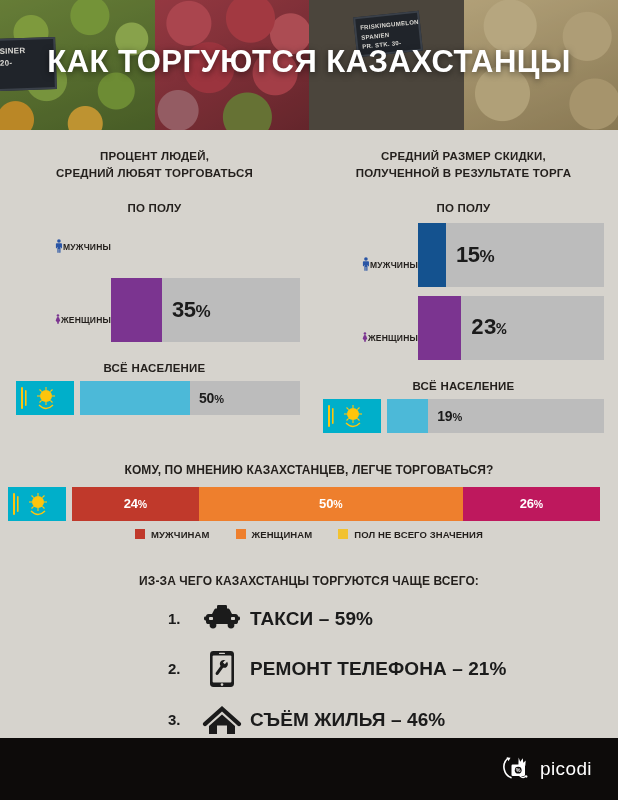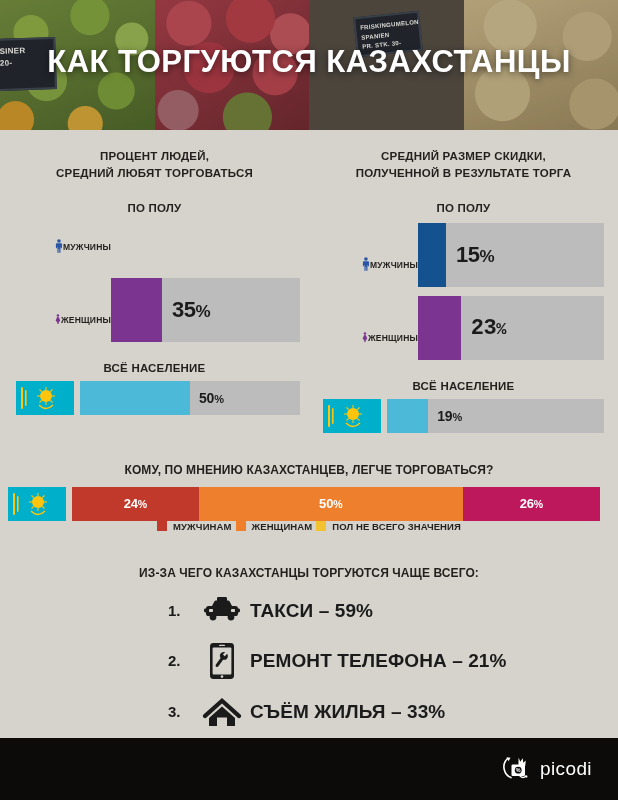--- a/index.html
+++ b/index.html
@@ -136,21 +136,21 @@
   
   .stack-title {
     text-align: center; font-size: 12px; font-weight: 700;
     color: #231f1c; margin-top: 30px; letter-spacing: .1px;
   }
   .stack-row { display: flex; margin-top: 10px; padding: 0 18px 0 8px; }
   .stack-track { position: relative; display: flex; flex: 1 1 auto; height: 34px; margin-left: 6px; }
   .seg { position: relative; height: 100%; display: flex; align-items: center; justify-content: center; }
   .seg span { color: #fff; font-size: 13px; font-weight: 700; letter-spacing: -.2px; }
   .seg span .pc { font-size: 10.5px; }
-  .legend { display: flex; justify-content: center; gap: 4px; }
+  .legend { display: flex; justify-content: center; gap: 26px; margin-top: 8px; }
   .lg-item { display: flex; align-items: center; gap: 6px; }
   .sw { width: 10px; height: 10px; }
   .lg-item span { font-size: 9.5px; font-weight: 700; color: #231f1c; letter-spacing: .1px; }
 
   
   .reasons-title {
     text-align: center; font-size: 12px; font-weight: 700;
     color: #231f1c; margin-top: 34px; letter-spacing: .1px;
   }
   .r-row { display: flex; align-items: center; margin-top: 17px; padding-left: 168px; }
@@ -396,21 +396,21 @@
   </div>
 
   <div class="r-row">
     <div class="r-num">3.</div>
     <div class="r-icon">
       <svg width="40" height="30" viewBox="0 0 40 30">
         <path d="M20 1L1.5 17.5c-.9.8-.9 2.2 0 3 .8.9 2.2.9 3 0L20 6.6l15.5 13.9c.8.9 2.2.9 3 0 .9-.8.9-2.2 0-3z" fill="#1b1b1b"></path>
         <path d="M20 9.5L7 21v8h8v-8.5h10V29h8v-8z" fill="#1b1b1b"></path>
       </svg>
     </div>
-    <div class="r-label">СЪЁМ ЖИЛЬЯ  – 33%</div>
+    <div class="r-label">СЪЁМ ЖИЛЬЯ  – 46%</div>
   </div>
 
   <div class="footer">
     <svg width="34" height="34" viewBox="0 0 34 34">
       <path d="M9.5 6.5c-3 2.8-4.2 7.2-3.2 11.2.9 3.6 3.4 6.5 6.6 7.9" stroke="#fff" stroke-width="1.6" fill="none" stroke-linecap="round"></path>
       <path d="M8.6 5.2l3.9.6-2 3.4z" fill="#fff"></path>
       <path d="M20.6 5.5l1.7 4.3 2.4-3.6.6 4.5 2.4-2.1-.4 5.2-6.9.2z" fill="#fff"></path>
       <rect x="13.5" y="12.5" width="13.5" height="11.5" rx="1.2" fill="#fff"></rect>
       <circle cx="20.2" cy="18.2" r="3.4" fill="#0d0b0a"></circle>
       <text x="20.2" y="20.4" font-family="Liberation Sans, sans-serif" font-size="5.4" font-weight="700" fill="#fff" text-anchor="middle">%</text>

